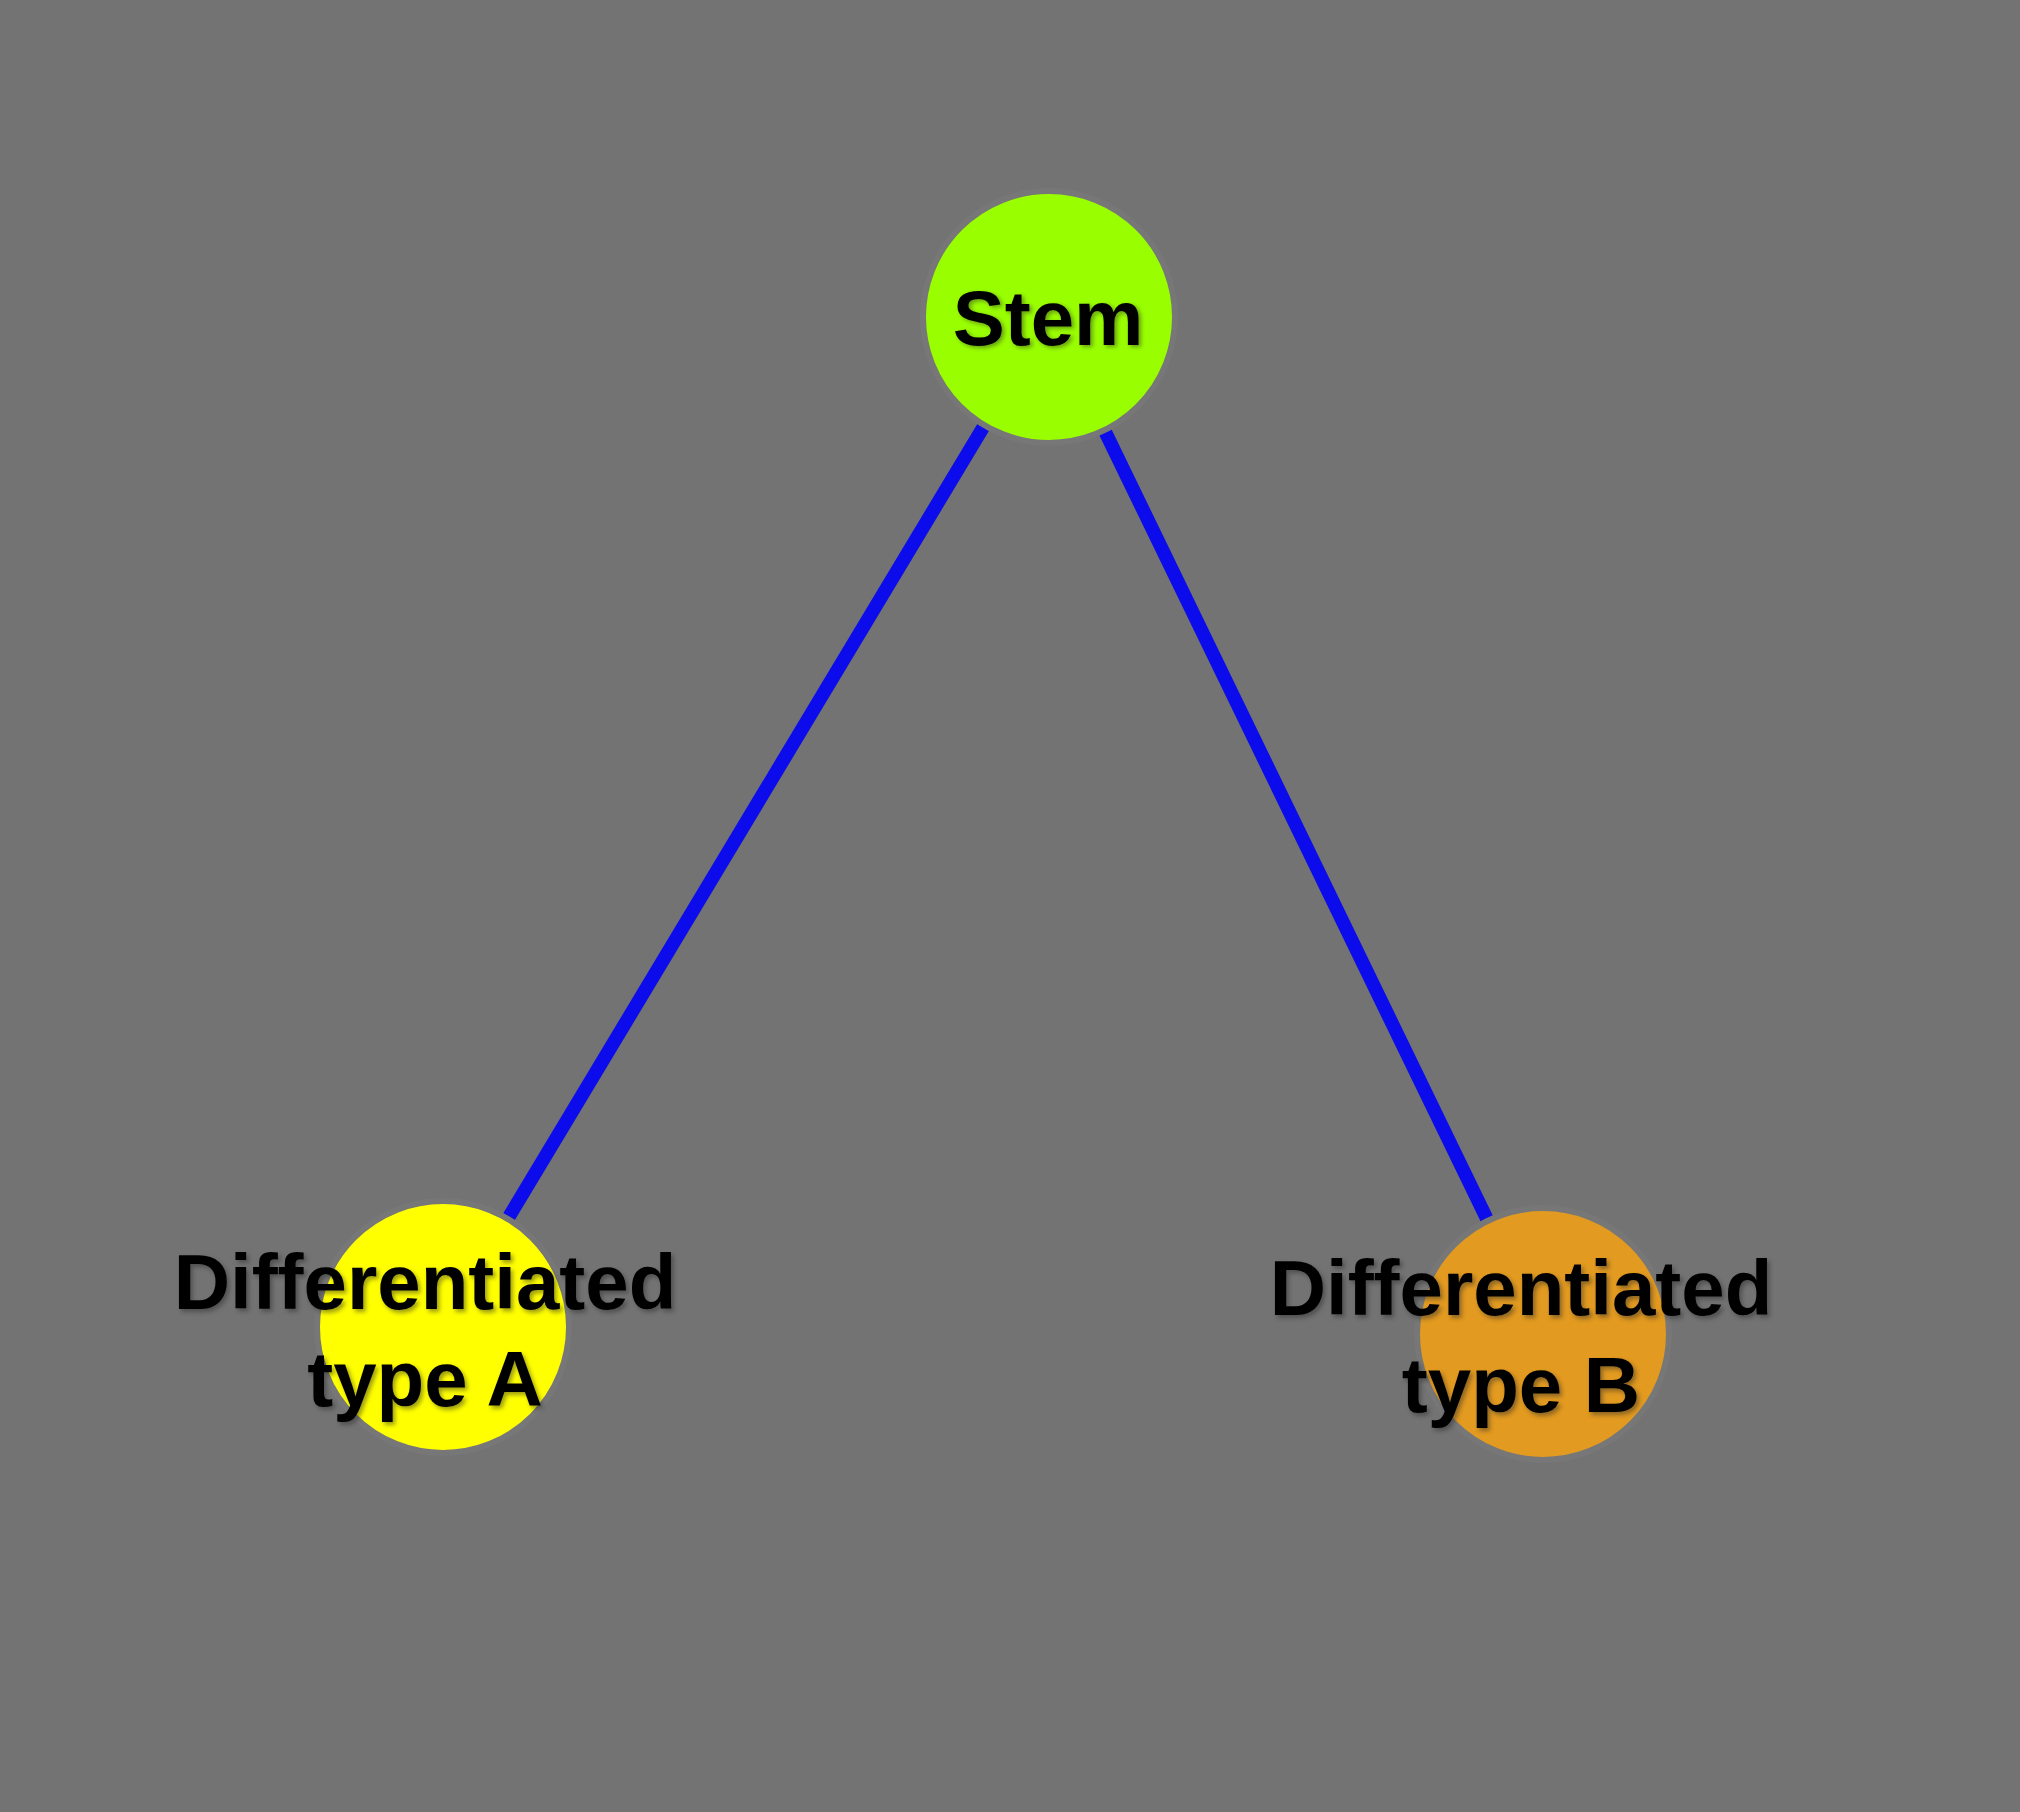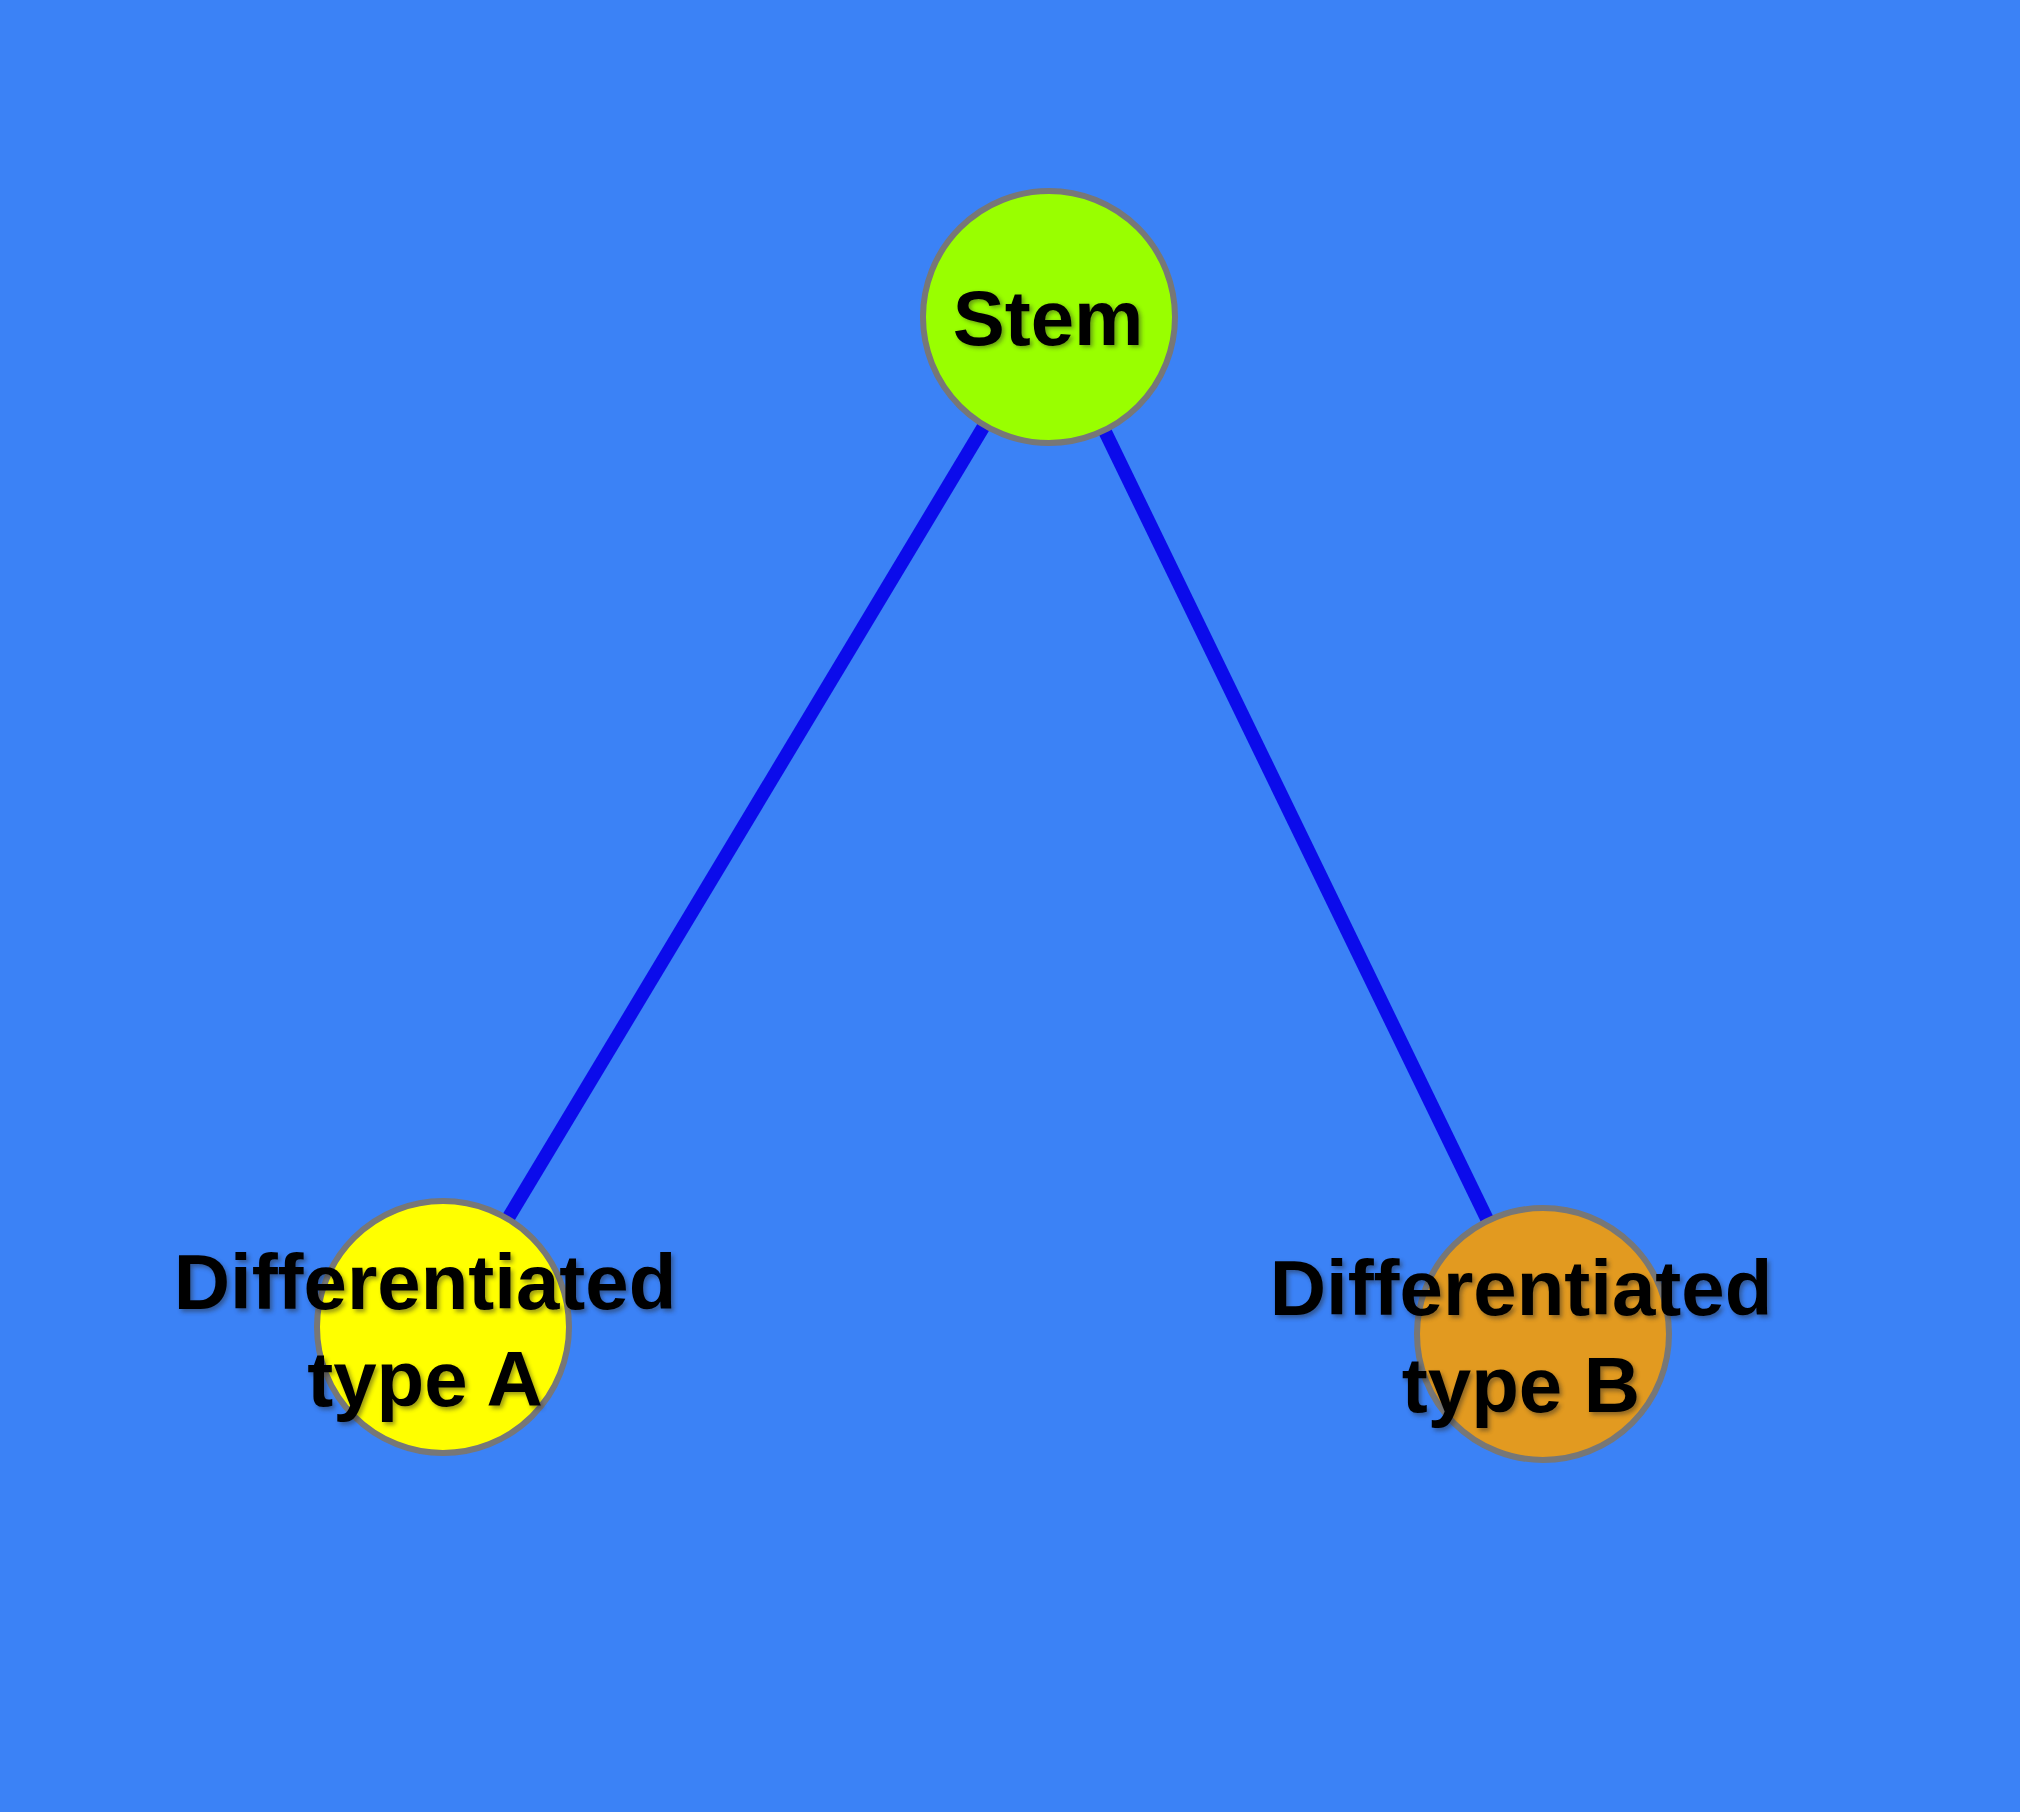--- a/index.html
+++ b/index.html
@@ -32,21 +32,21 @@
     line-height: 97px;
     color: #000000;
     text-align: center;
     white-space: pre-line;
     text-shadow: 2.5px 2.5px 4.2px rgba(40,40,40,0.45);
   }
 </style>
 </head>
 <body>
 
-<div class="stage" style="width: 2021px; height: 1812px; background: #3b82f6;">
+<div class="stage" style="width: 2021px; height: 1812px; background: #737373;">
   <svg class="edges-layer" xmlns="http://www.w3.org/2000/svg" viewBox="0 0 2384 2138">
       <line x1="1238" y1="374" x2="522" y2="1566" stroke="#0B0BEB" stroke-width="16"></line>
       <line x1="1238" y1="374" x2="1820" y2="1574" stroke="#0B0BEB" stroke-width="16"></line>
     </svg>
 <div class="node" style="left: 920px; top: 188px; width: 258px; height: 258px; background: rgb(153, 255, 0); border: 6px solid rgb(119, 119, 119);"></div>
     <div class="node-label" style="left: 1048px; top: 318px; color: rgb(0, 0, 0);">Stem</div>
     <div class="node" style="left: 314px; top: 1198px; width: 258px; height: 258px; background: rgb(255, 255, 0); border: 6px solid rgb(119, 119, 119);"></div>
     <div class="node-label" style="left: 425px; top: 1331px; color: rgb(0, 0, 0);">Differentiated
 type A</div>
     <div class="node" style="left: 1414px; top: 1205px; width: 258px; height: 258px; background: rgb(226, 154, 32); border: 6px solid rgb(119, 119, 119);"></div>

